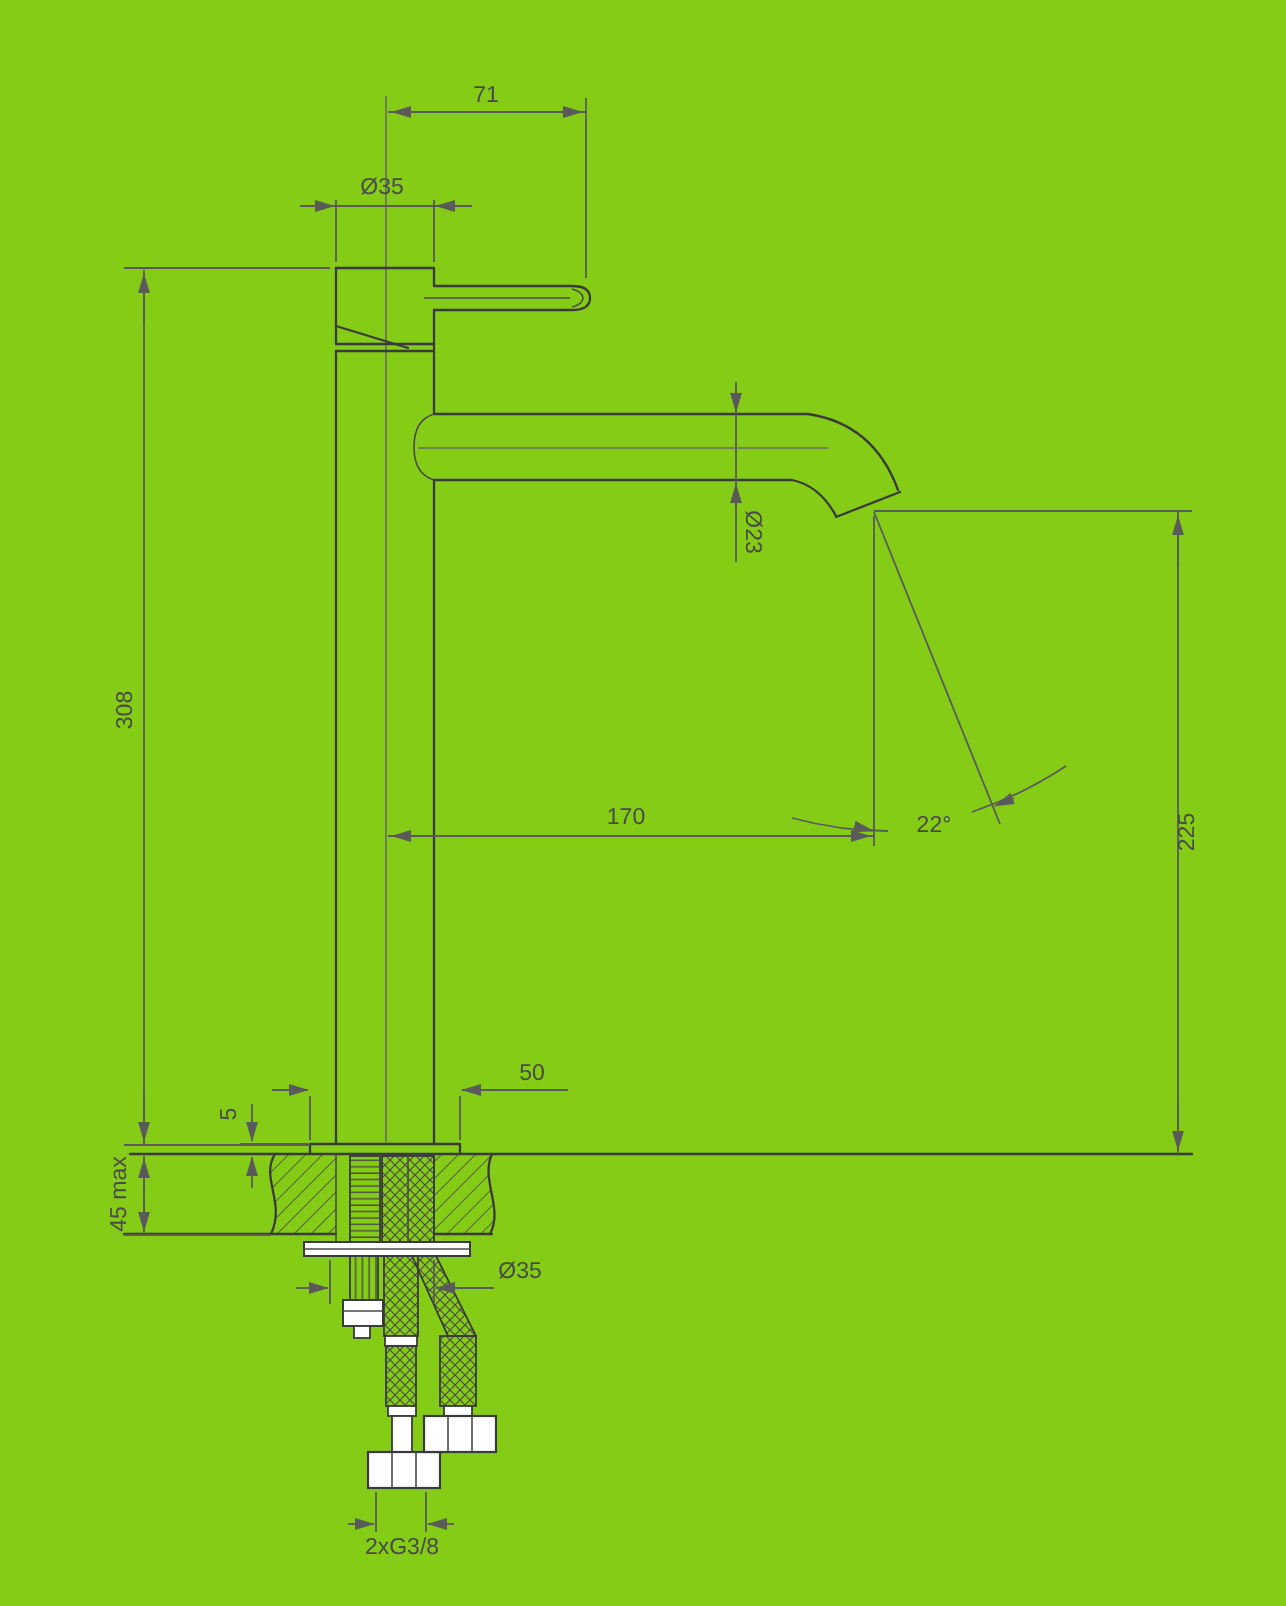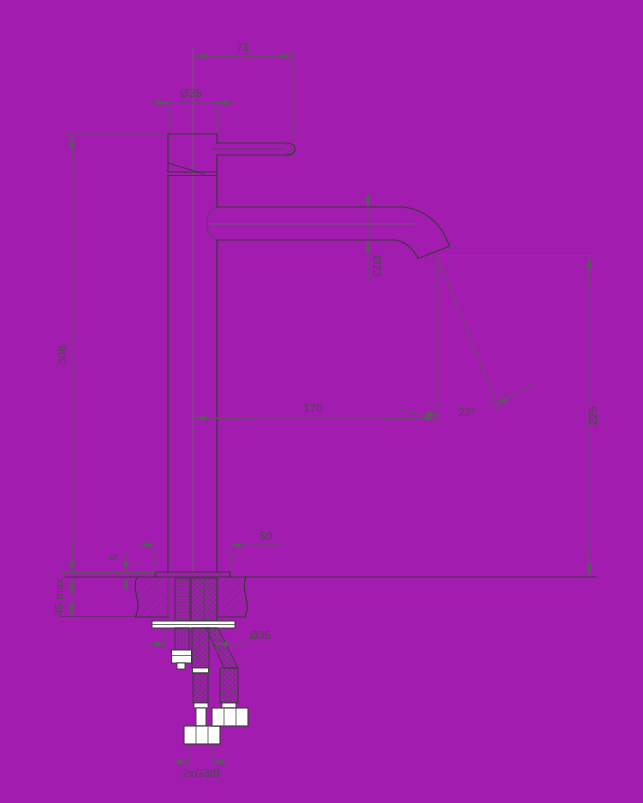--- a/index.html
+++ b/index.html
@@ -1,16 +1,16 @@
 <!DOCTYPE html>
 <html><head>
 <meta charset="utf-8">
 <style>
   html,body{margin:0;padding:0;background:#ffffff;}
-  .page{width:643px;height:803px;background:#a21caf;position:relative;overflow:hidden;}
+  .page{width:643px;height:803px;background:#84cc16;position:relative;overflow:hidden;}
   svg{display:block;}
   text{font-family:"Liberation Sans","DejaVu Sans",sans-serif;font-size:11.5px;fill:#4a4a4a;}
   .outline{stroke:#3a3a3a;stroke-width:1.15;fill:none;stroke-linecap:round;}
   .thin{stroke:#4a4a4a;stroke-width:0.8;fill:none;}
   .dim{stroke:#5a5a5a;stroke-width:0.9;fill:none;}
   .center{stroke:#6a6a6a;stroke-width:0.8;fill:none;}
 </style>
 </head>
 <body>
 

